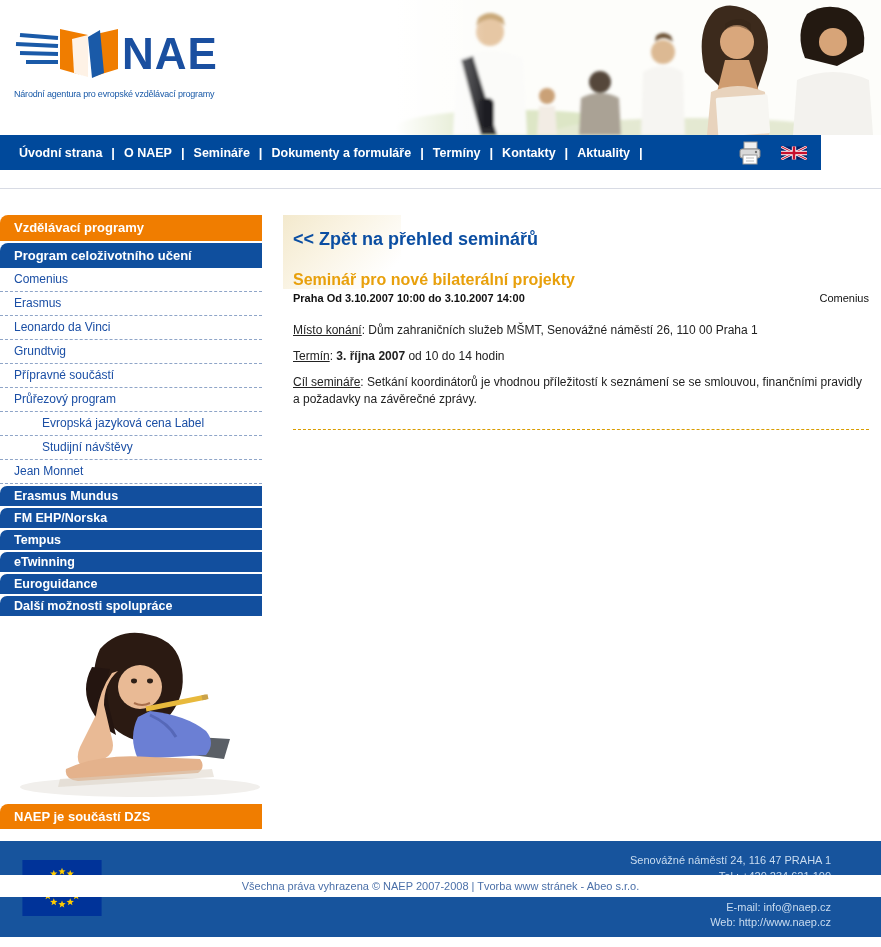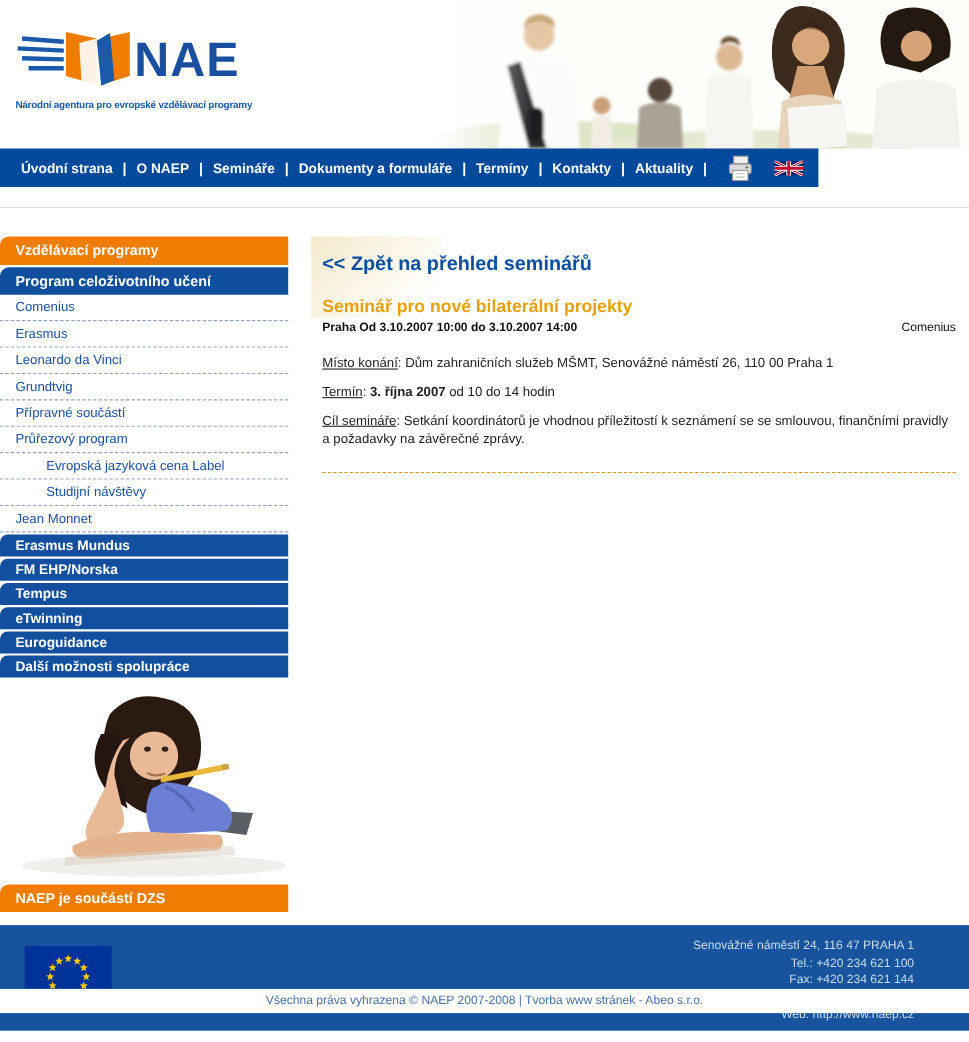--- a/index.html
+++ b/index.html
@@ -4,24 +4,24 @@
 <style>
   * { margin:0; padding:0; box-sizing:border-box; }
   html,body { background:#fff; }
   body { font-family:"Liberation Sans", sans-serif; }
   .page { position:relative; width:881px; height:947px; background:#fff; overflow:hidden; margin:0 auto; }
 
   
   .header { position:absolute; top:0; left:0; width:881px; height:135px; background:#fff; }
   .header-photo { position:absolute; top:0; right:0; width:486px; height:135px; }
   .logo-wrap { position:absolute; top:25px; left:14px; width:220px; cursor:pointer; }
-  .logo-tagline { margin-top:4px; font-size:9px; font-weight:bold; color:#1a5aa8; letter-spacing:-0.2px; white-space:nowrap; }
-
-  
-  .nav { position:absolute; top:135px; left:0; width:744px; height:35px; background:#00499b; display:flex; align-items:center; padding-left:10px; }
+  .logo-tagline { margin-top:4px; font-size:9px; font-weight:normal; color:#1a5aa8; letter-spacing:-0.2px; white-space:nowrap; }
+
+  
+  .nav { position:absolute; top:135px; left:0; width:821px; height:35px; background:#00499b; display:flex; align-items:center; padding-left:10px; }
   .nav a { color:#fff; font-size:12.5px; font-weight:bold; text-decoration:none; padding:0 9px; cursor:pointer; white-space:nowrap; }
   .nav .sep { color:#fff; font-size:13px; font-weight:bold; }
   .nav-right { margin-left:auto; display:flex; align-items:center; gap:18px; padding-right:14px; }
   .nav-icon { cursor:pointer; display:block; }
 
   .divider { position:absolute; top:188px; left:0; width:881px; height:1px; background:#d8dbe4; }
 
   
   .sidebar { position:absolute; top:215px; left:0; width:262px; }
   .bar { width:262px; color:#fff; font-weight:bold; font-size:13px; padding-left:14px; border-top-left-radius:8px; }
@@ -46,21 +46,21 @@
   .meta-left { font-size:11px; font-weight:bold; color:#111; }
   .meta-right { font-size:11px; color:#111; }
   .fields { margin-top:18px; padding-bottom:12px; border-bottom:1px dashed #d99c00; }
   .field { font-size:12px; color:#222; line-height:17px; margin-bottom:9px; }
   .field .lbl { text-decoration:underline; }
 
   
   .footer { position:absolute; top:829px; left:0; width:881px; height:96px; background:#17549d;margin-top:12px; }
   .eu-flag { position:absolute; top:19px; left:21px; }
   .footer-contact { position:absolute; top:12px; right:50px; text-align:right; color:#c9dcf0; font-size:11px; line-height:15.5px; }
-  .copyright { position:absolute; top:875px; left:0; width:881px; height:22px; background:#fff; text-align:center; font-size:11px; color:#4a6fa8; padding-top:5px;margin-top:24px; }
+  .copyright { position:absolute; top:875px; left:0; width:881px; height:22px; background:#fff; text-align:center; font-size:11px; color:#4a6fa8; padding-top:5px; }
 </style>
 </head>
 <body>
 
 <div class="page">
 
   <div class="header">
 
     <svg class="header-photo" viewBox="0 0 486 135" width="486" height="135">
       <defs>

